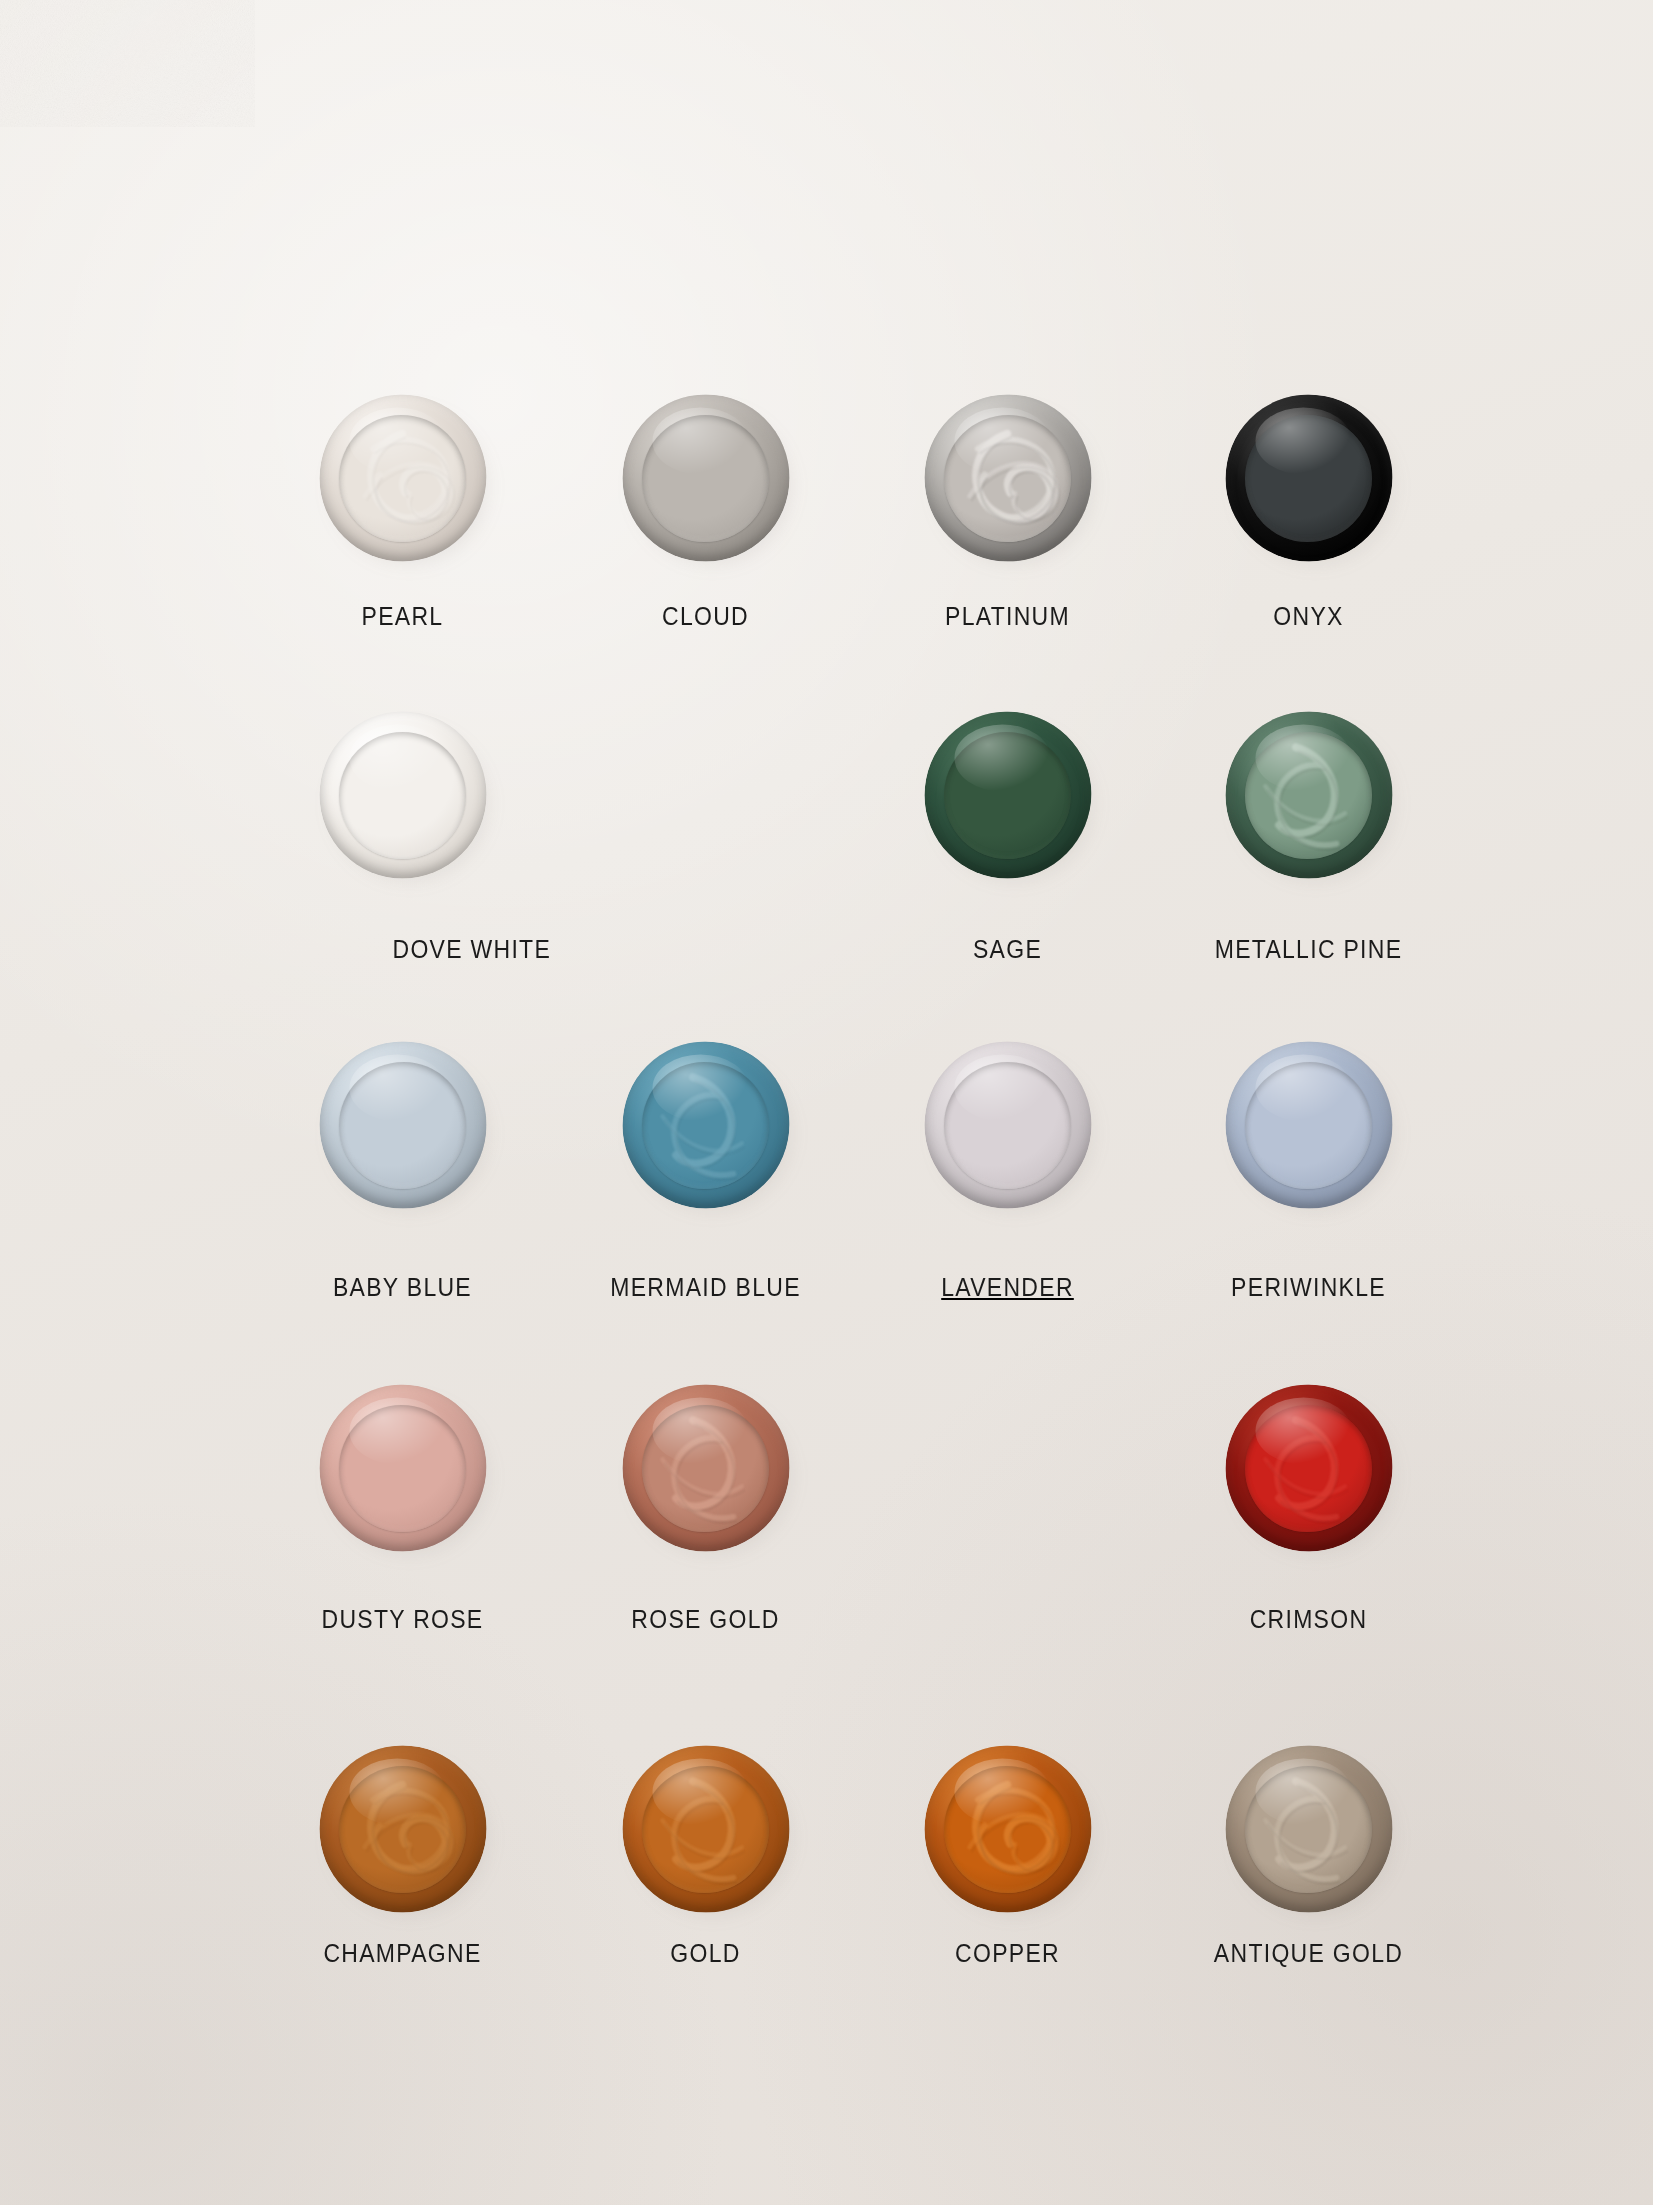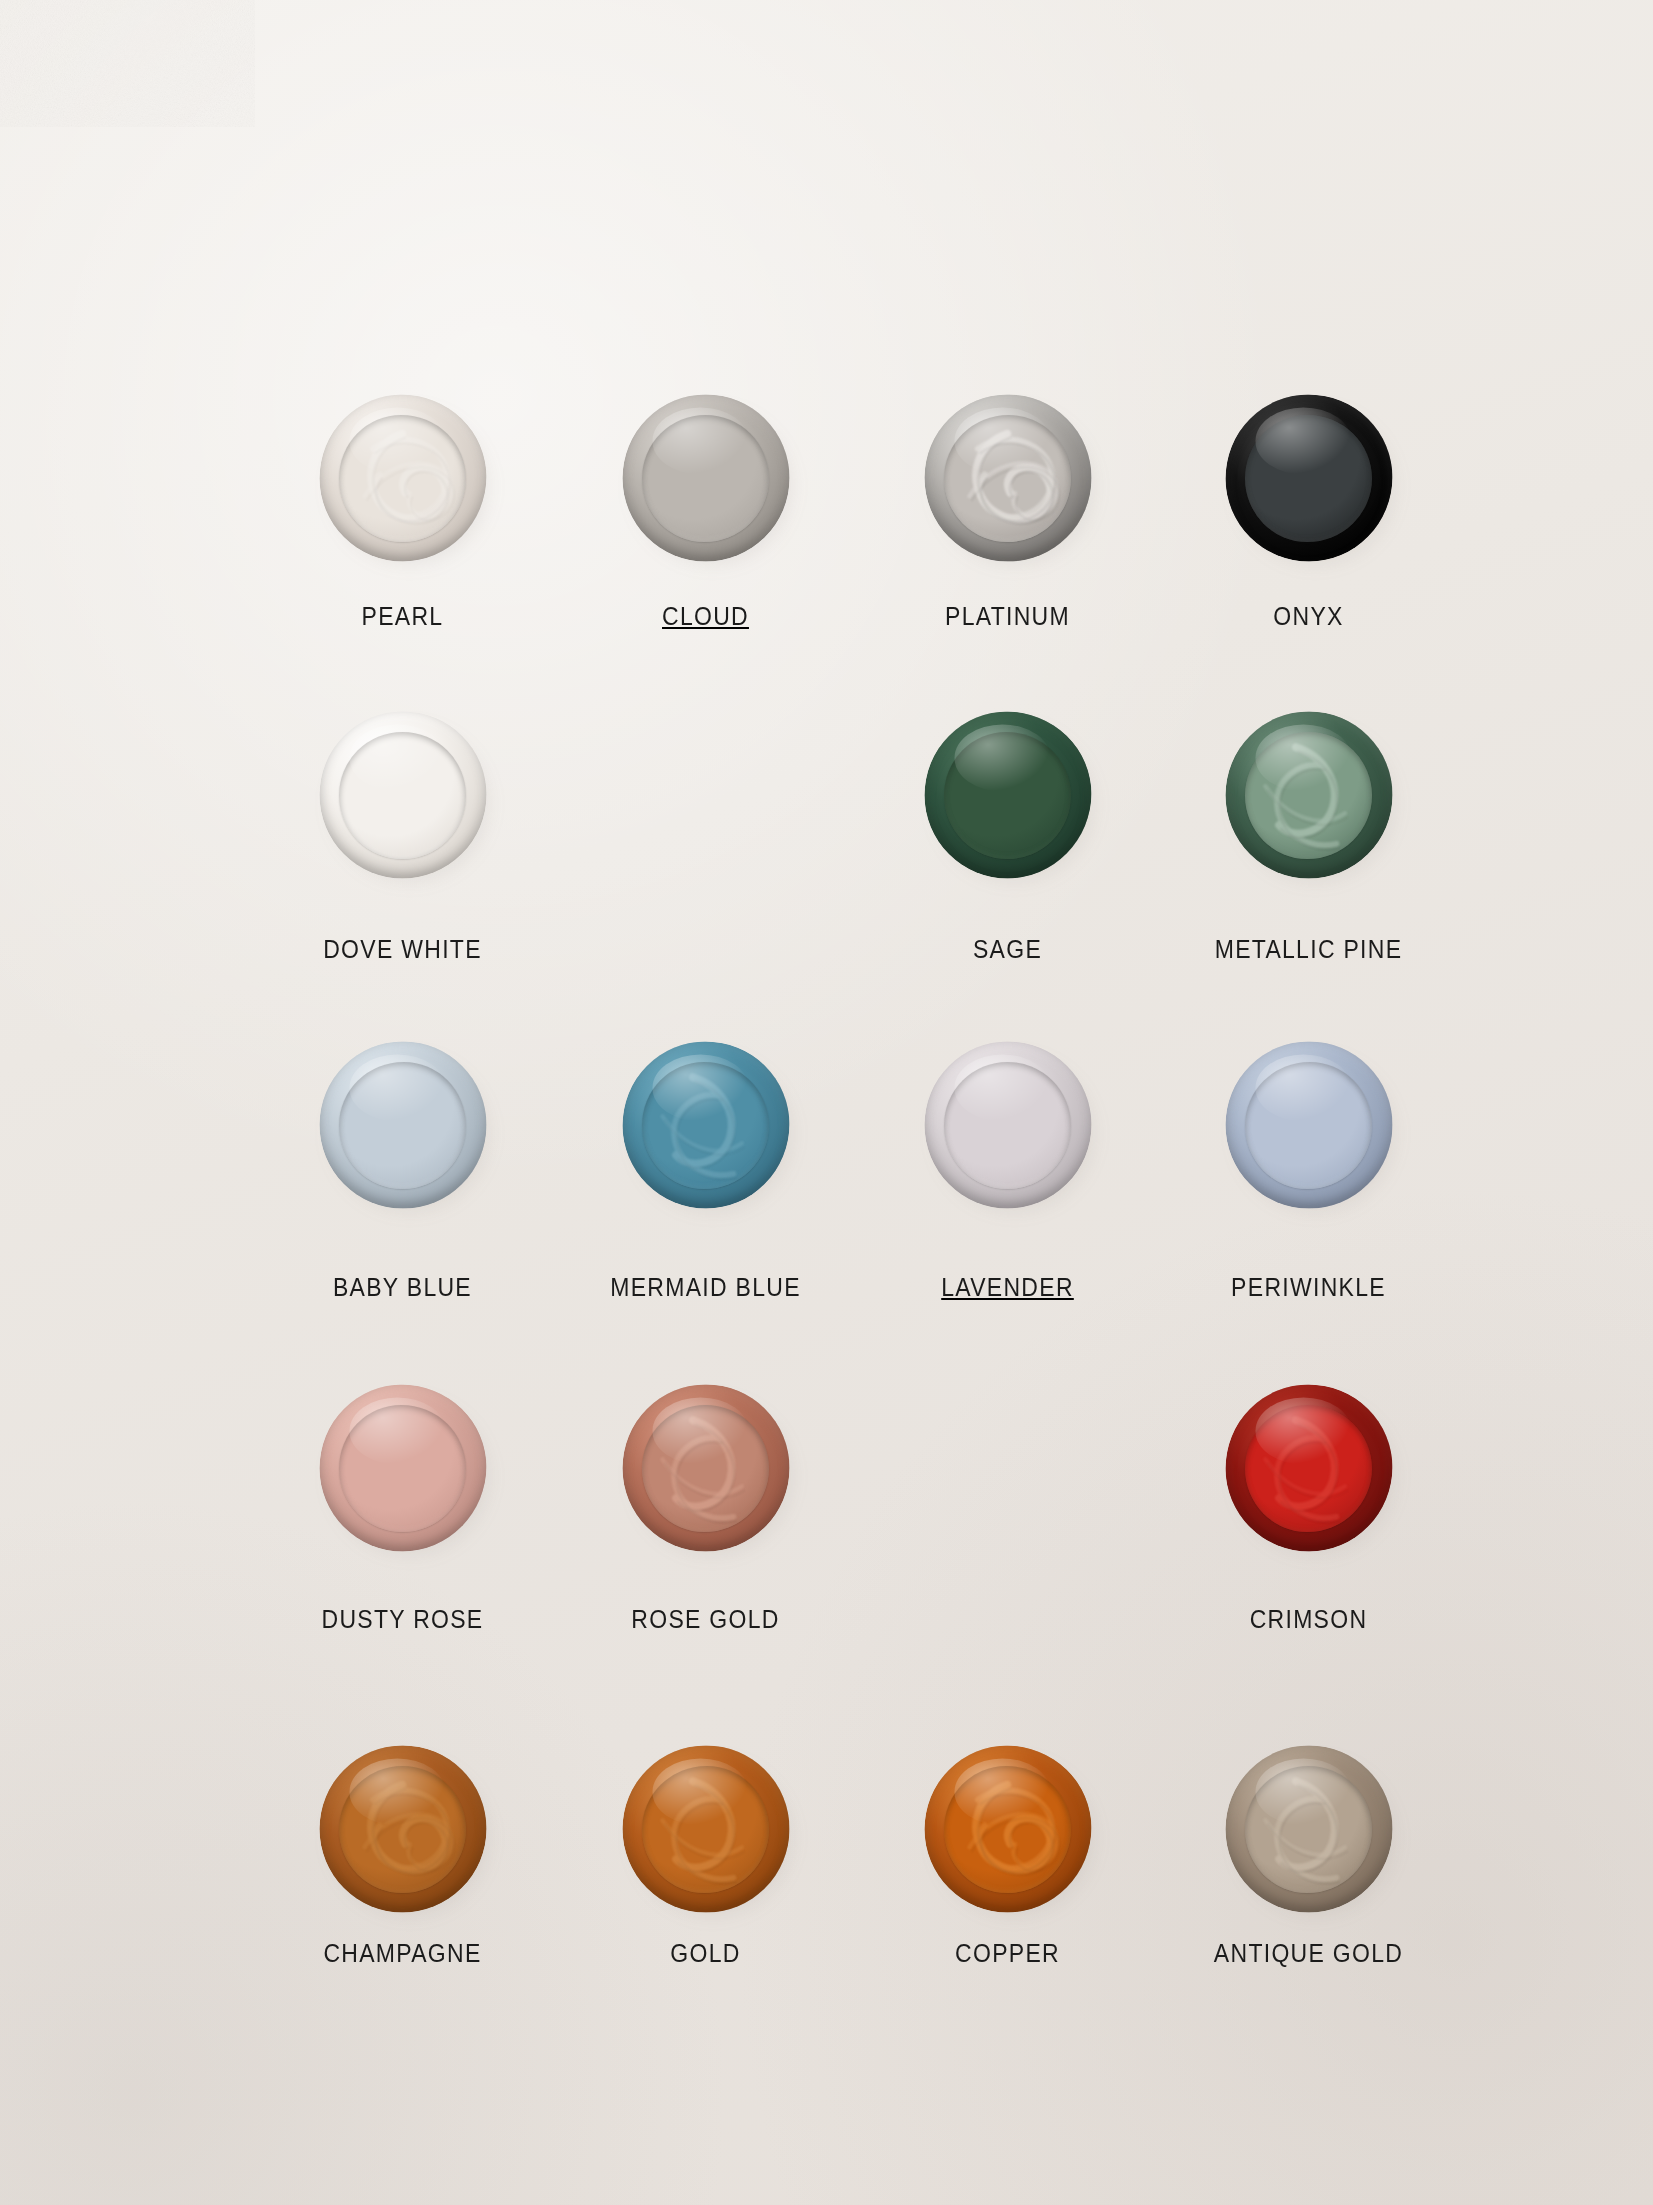--- a/index.html
+++ b/index.html
@@ -164,21 +164,21 @@
                 <path d="M40 40 C 70 18, 116 30, 126 62 C 136 96, 104 126, 72 120 C 46 115, 32 88, 48 70" stroke-width="2.4" transform="translate(3,5)"></path>
                 <path d="M30 96 C 52 60, 96 46, 122 66 C 140 80, 136 110, 112 118 C 92 124, 76 108, 84 92" stroke-width="1.8" transform="translate(3,5)"></path>
               </g>
             </svg>
           </div>
           <div class="gloss"></div>
         </div>
       </div>
       <div class="label" style="margin-top: 33px;">PEARL</div>
     </div>
-    <div class="cell" style="left: 506px; top: 387px; text-decoration: underline;">
+    <div class="cell" style="left: 506px; top: 387px;">
       <div class="seal-wrap">
         <div class="seal-shadow"></div>
         <div class="seal" style="border-radius: 49% 51% 52% / 52% 48% 51% 51%;">
           <div class="rim" style="background: radial-gradient(circle at 36% 28%, rgb(221, 217, 212) 0%, rgb(185, 180, 174) 38%, rgb(141, 136, 130) 86%, rgb(141, 136, 130) 100%); box-shadow: rgba(0, 0, 0, 0.25) 0px -5.1px 12px inset, rgba(221, 217, 212, 0.333) 0px 5.1px 10.2px inset;"></div>
           <div class="disc" style="background: radial-gradient(circle at 40% 32%, rgb(187, 182, 176) 0%, rgb(187, 182, 176) 55%, rgb(166, 161, 155) 100%); box-shadow: rgba(0, 0, 0, 0.28) 0px 2.5px 6px inset, rgba(221, 217, 212, 0.25) 0px -2.5px 5.1px inset, rgba(0, 0, 0, 0.15) 0px 0.8px 1.7px; border-radius: 50% 50% 51% 49% / 50%;"></div>
           <div class="gloss"></div>
         </div>
       </div>
       <div class="label" style="margin-top: 33px;">CLOUD</div>
     </div>
@@ -216,21 +216,21 @@
       <div class="seal-wrap">
         <div class="seal-shadow"></div>
         <div class="seal" style="border-radius: 48% 52% 51% 51% / 52% 48% 52% 50%;">
           <div class="rim" style="background: radial-gradient(circle at 36% 28%, rgb(74, 74, 74) 0%, rgb(20, 20, 20) 38%, rgb(0, 0, 0) 86%, rgb(0, 0, 0) 100%); box-shadow: rgba(0, 0, 0, 0.25) 0px -5.1px 12px inset, rgba(74, 74, 74, 0.333) 0px 5.1px 10.2px inset;"></div>
           <div class="disc" style="background: radial-gradient(circle at 40% 32%, rgb(59, 64, 66) 0%, rgb(59, 64, 66) 55%, rgb(28, 31, 32) 100%); box-shadow: rgba(0, 0, 0, 0.28) 0px 2.5px 6px inset, rgba(74, 74, 74, 0.25) 0px -2.5px 5.1px inset, rgba(0, 0, 0, 0.15) 0px 0.8px 1.7px; border-radius: 49% 51% 51% 49% / 50%;"></div>
           <div class="gloss"></div>
         </div>
       </div>
       <div class="label" style="margin-top: 33px;">ONYX</div>
     </div>
-    <div class="cell" style="left: 203px; top: 704px;">
+    <div class="cell" style="left: 203px; top: 704px; text-align: right;">
       <div class="seal-wrap">
         <div class="seal-shadow"></div>
         <div class="seal" style="border-radius: 49% 51% 52% 50% / 51% 49% 51% 51%;">
           <div class="rim" style="background: radial-gradient(circle at 36% 28%, rgb(255, 255, 255) 0%, rgb(244, 241, 237) 38%, rgb(216, 210, 203) 86%, rgb(216, 210, 203) 100%); box-shadow: rgba(0, 0, 0, 0.25) 0px -5.1px 12px inset, rgba(255, 255, 255, 0.333) 0px 5.1px 10.2px inset;"></div>
           <div class="disc" style="background: radial-gradient(circle at 40% 32%, rgb(243, 240, 236) 0%, rgb(243, 240, 236) 55%, rgb(221, 215, 208) 100%); box-shadow: rgba(0, 0, 0, 0.28) 0px 2.5px 6px inset, rgba(255, 255, 255, 0.25) 0px -2.5px 5.1px inset, rgba(0, 0, 0, 0.15) 0px 0.8px 1.7px; border-radius: 50%;"></div>
           <div class="gloss"></div>
         </div>
       </div>
       <div class="label" style="margin-top: 49px;">DOVE WHITE</div>
     </div>

